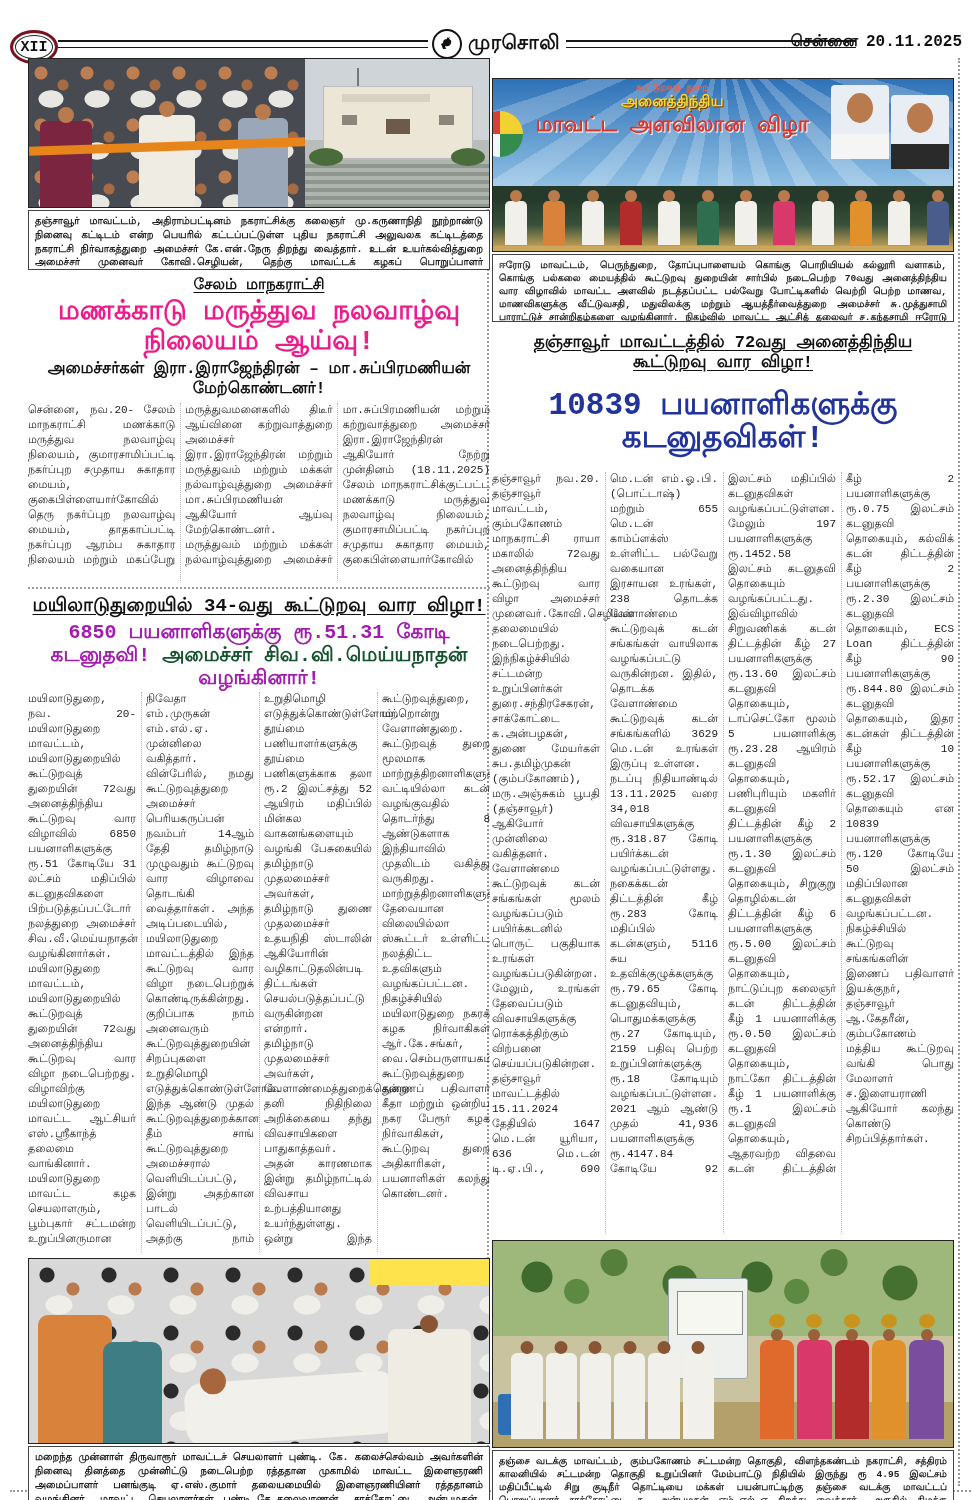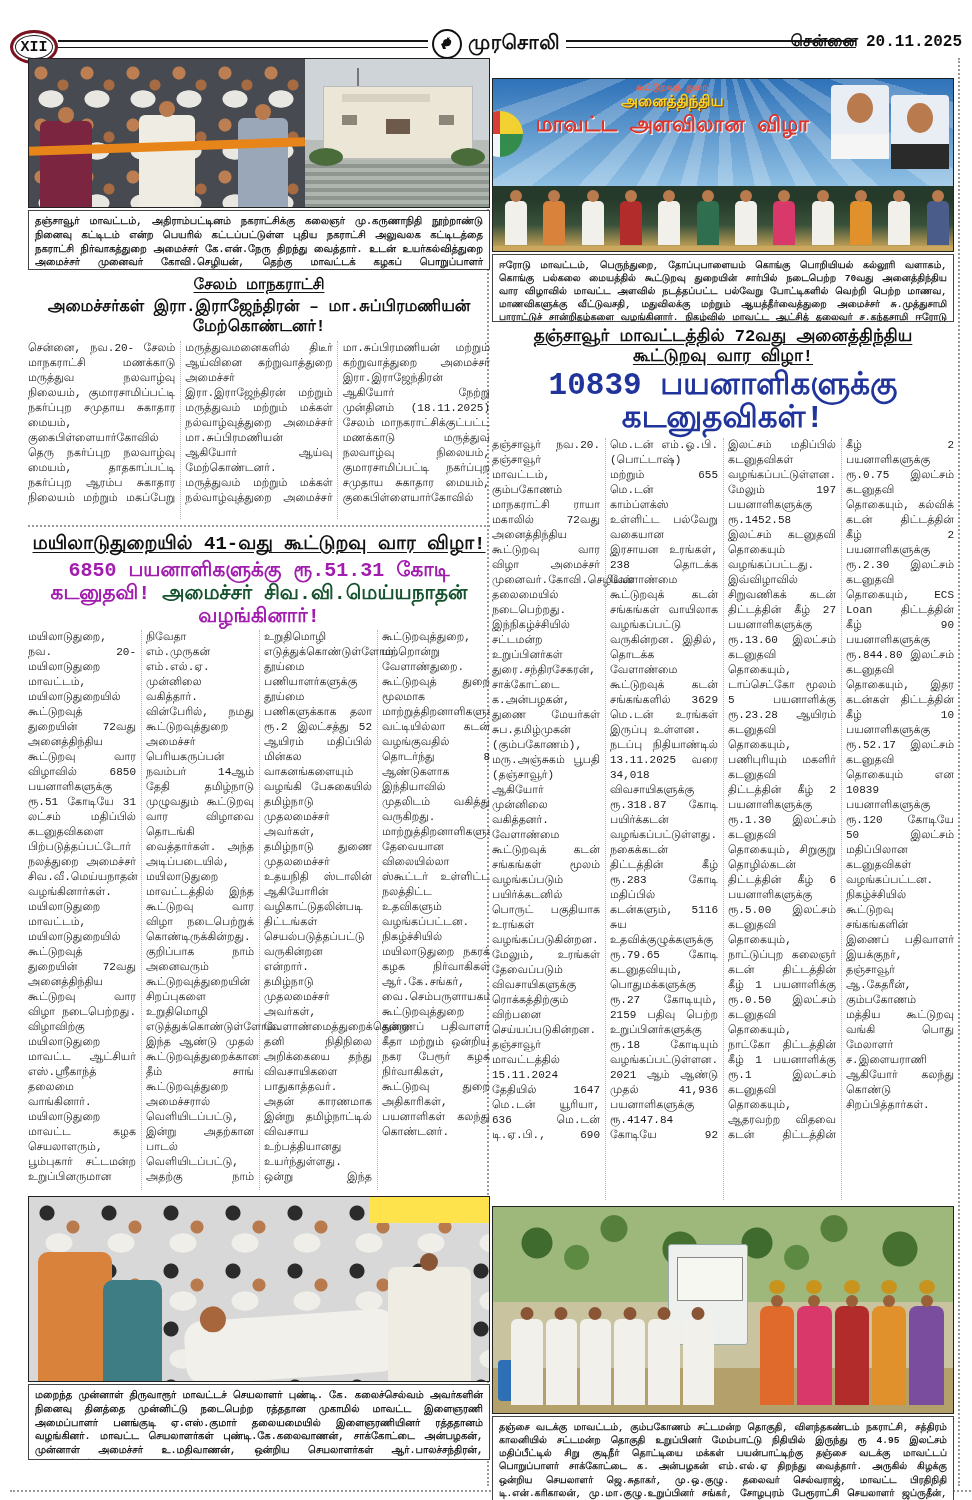--- a/index.html
+++ b/index.html
@@ -31,21 +31,21 @@
   
   .photo{border:1px solid #222;background:#d8d8d8;position:relative;overflow:hidden;}
   .caption{border:1px solid #444;padding:4px 6px;font-size:10px;font-weight:600;line-height:1.38;
            text-align:justify;color:#1c1c1c;background:#fff;}
 
   
   .kicker{font-weight:bold;text-align:center;}
   .kicker u{text-decoration:underline;text-underline-offset:3px;}
   .hl-salem{color:#ec1c8d;font-size:27px;font-weight:bold;text-align:center;line-height:1.12;margin:2px 0;}
   .sub-salem{font-size:16px;font-weight:bold;text-align:center;margin:2px 0 4px;}
-  .hl-thanj{color:#20349b;font-size:31px;font-weight:bold;text-align:center;line-height:1.05;margin:3px 0;}
+  .hl-thanj{color:#20349b;font-size:31px;font-weight:bold;text-align:center;line-height:1.05;margin:17px 0;}
   .sub-thanj{font-size:17px;font-weight:bold;text-align:center;margin:1px 0 4px;}
   .hl-mayil{font-size:20px;font-weight:bold;text-align:center;line-height:1.15;margin:3px 0 2px;}
   .hl-mayil .c1{color:#a21caf;} .hl-mayil .c2{color:#14532d;}
   .sub-mayil{color:#29aadf;font-size:14px;font-weight:bold;text-align:center;margin:0 0 4px;}
 
   
   .body-cols{font-size:11px;line-height:15px;text-align:justify;white-space:pre-line;
              column-gap:10px;column-rule:1px dotted #b5b5b5;overflow:hidden;color:#191919;}
   .cols3{column-count:3;} .cols4{column-count:4;}
   .sep{border-top:2px dotted #9a9a9a;margin:6px 0;}
@@ -186,28 +186,29 @@
           </div>
           <div class="fence"></div>
           <div class="bush" style="left:2%;"></div>
           <div class="bush" style="right:2%;"></div>
         </div>
       </div>
     </div>
     <div class="caption" style="margin-top:2px;height:50px;overflow:hidden;">தஞ்சாவூர் மாவட்டம், அதிராம்பட்டினம் நகராட்சிக்கு கலைஞர் மு.கருணாநிதி நூற்றாண்டு நினைவு கட்டிடம் என்ற பெயரில் கட்டப்பட்டுள்ள புதிய நகராட்சி அலுவலக கட்டிடத்தை நகராட்சி நிர்வாகத்துறை அமைச்சர் கே.என்.நேரு திறந்து வைத்தார். உடன் உயர்கல்வித்துறை அமைச்சர் முனைவர் கோவி.செழியன், தெற்கு மாவட்டக் கழகப் பொறுப்பாளர் தி.பழநிவேல், ச.முரசொலி எம்.பி., கா.அண்ணாதுரை எம்.எல்.ஏ, என்.அசோக்குமார் எம்.எல்.ஏ, தாஹீரா அப்துல் கரீம், சண்முக பிரியா செந்தில்குமார், எஸ்.ஆர்.என்.செந்தில்குமார், இராம. குணசேகரன், அஸ்லம் உள்ளிட்ட ஒன்றிய, பேரூர் செயலாளர்கள் மற்றும் கழக முன்னோடிகள் கலந்து கொண்டனர்.</div>
 
     <div class="kicker" style="font-size:15px;margin-top:6px;"><u>சேலம் மாநகராட்சி</u></div>
+    <div class="hl-salem">மணக்காடு மருத்துவ நலவாழ்வு நிலையம் ஆய்வு!</div>
     <div class="sub-salem">அமைச்சர்கள் இரா.இராஜேந்திரன் – மா.சுப்பிரமணியன் மேற்கொண்டனர்!</div>
     <div class="body-cols cols3" style="height:178px;">சென்னை, நவ.20- சேலம் மாநகராட்சி மணக்காடு மருத்துவ நலவாழ்வு நிலையம், குமாரசாமிப்பட்டி நகர்ப்புற சமுதாய சுகாதார மையம், குகைபிள்ளையார்கோவில் தெரு நகர்ப்புற நலவாழ்வு மையம், தாதகாப்பட்டி நகர்ப்புற ஆரம்ப சுகாதார நிலையம் மற்றும் மகப்பேறு மருத்துவமனைகளில் திடீர் ஆய்வினை கற்றுவாத்துறை அமைச்சர் இரா.இராஜேந்திரன் மற்றும் மருத்துவம் மற்றும் மக்கள் நல்வாழ்வுத்துறை அமைச்சர் மா.சுப்பிரமணியன் ஆகியோர் ஆய்வு மேற்கொண்டனர்.
 மருத்துவம் மற்றும் மக்கள் நல்வாழ்வுத்துறை அமைச்சர் மா.சுப்பிரமணியன் மற்றும் கற்றுவாத்துறை அமைச்சர் இரா.இராஜேந்திரன் ஆகியோர் நேற்று முன்தினம் (18.11.2025) சேலம் மாநகராட்சிக்குட்பட்ட மணக்காடு மருத்துவ நலவாழ்வு நிலையம், குமாரசாமிப்பட்டி நகர்ப்புற சமுதாய சுகாதார மையம், குகைபிள்ளையார்கோவில் தெரு நகர்ப்புற நலவாழ்வு மையம், தாதகாப்பட்டி நகர்ப்புற ஆரம்ப சுகாதார நிலையம் ஆகியவற்றில் ஆய்வு மேற்கொண்டனர். மருத்துவமனைகளில் சிறந்த சிகிச்சைகள் வழங்கப்படுவதாக மருத்துவ பயனாளர்கள் தெரிவித்தனர். எனவே மருத்துவமனைகளில் சிறப்பாக பணிபுரிந்தமைக்காக மருத்துவர்கள் செவிலியர்களை அமைச்சர் பெருமக்கள் பாராட்டினார்கள்.
 இந்த ஆய்வின்போது சேலம் மாநகராட்சி மேயர் ஆ.ராமச்சந்திரன், தேசிய நலவாழ்வு குழும இயக்குநர் மரு.அருண்தம்புராஜ், ஆணையாளர் டாக்டர். மா.இளங்கோவன், மாநகர நல அலுவலர் மரு.பரா.முரளிசங்கர் ஆகியோர் உடனிருந்தனர்.</div>
 
     <div class="sep"></div>
 
-    <div class="kicker" style="font-size:19px;"><u>மயிலாடுதுறையில் 41-வது கூட்டுறவு வார விழா!</u></div>
+    <div class="kicker" style="font-size:19px;"><u>மயிலாடுதுறையில் 34-வது கூட்டுறவு வார விழா!</u></div>
     <div class="hl-mayil">
       <span class="c1">6850 பயனாளிகளுக்கு ரூ.51.31 கோடி கடனுதவி! </span><span class="c2">அமைச்சர் சிவ.வி.மெய்யநாதன் </span><span class="c1">வழங்கினார்!</span>
     </div>
     <div class="body-cols cols4" style="height:560px;">மயிலாடுதுறை, நவ. 20- மயிலாடுதுறை மாவட்டம், மயிலாடுதுறையில் கூட்டுறவுத் துறையின் 72வது அனைத்திந்திய கூட்டுறவு வார விழாவில் 6850 பயனாளிகளுக்கு ரூ.51 கோடியே 31 லட்சம் மதிப்பில் கடனுதவிகளை பிற்படுத்தப்பட்டோர் நலத்துறை அமைச்சர் சிவ.வீ.மெய்யநாதன் வழங்கினார்கள்.
 மயிலாடுதுறை மாவட்டம், மயிலாடுதுறையில் கூட்டுறவுத் துறையின் 72வது அனைத்திந்திய கூட்டுறவு வார விழா நடைபெற்றது. விழாவிற்கு மயிலாடுதுறை மாவட்ட ஆட்சியர் எஸ்.ஸ்ரீகாந்த் தலைமை வாங்கினார். மயிலாடுதுறை மாவட்ட கழக செயலாளரும், பூம்புகார் சட்டமன்ற உறுப்பினருமான நிவேதா எம்.முருகன் எம்.எல்.ஏ. முன்னிலை வகித்தார்.
 வின்பேரில், நமது கூட்டுறவுத்துறை அமைச்சர் பெரியகருப்பன் நவம்பர் 14ஆம் தேதி தமிழ்நாடு முழுவதும் கூட்டுறவு வார விழாவை தொடங்கி வைத்தார்கள். அந்த அடிப்படையில், மயிலாடுதுறை மாவட்டத்தில் இந்த கூட்டுறவு வார விழா நடைபெற்றுக் கொண்டிருக்கின்றது.
 குறிப்பாக நாம் அனைவரும் கூட்டுறவுத்துறையின் சிறப்புகளை உறுதிமொழி எடுத்துக்கொண்டுள்ளோம். இந்த ஆண்டு முதல் கூட்டுறவுத்துறைக்கான தீம் சாங் கூட்டுறவுத்துறை அமைச்சரால் வெளியிடப்பட்டு, இன்று அதற்கான பாடல் வெளியிடப்பட்டு, அதற்கு நாம் உறுதிமொழி எடுத்துக்கொண்டுள்ளோம்.
 தூய்மை பணியாளர்களுக்கு தூய்மை பணிகளுக்காக தலா ரூ.2 இலட்சத்து 52 ஆயிரம் மதிப்பில் மின்கல வாகனங்களையும் வழங்கி பேசுகையில் தமிழ்நாடு முதலமைச்சர் அவர்கள், தமிழ்நாடு துணை முதலமைச்சர் உதயநிதி ஸ்டாலின் ஆகியோரின் வழிகாட்டுதலின்படி திட்டங்கள் செயல்படுத்தப்பட்டு வருகின்றன என்றார்.
 தமிழ்நாடு முதலமைச்சர் அவர்கள், வேளாண்மைத்துறைக்கென்று தனி நிதிநிலை அறிக்கையை தந்து விவசாயிகளை பாதுகாத்தவர். அதன் காரணமாக இன்று தமிழ்நாட்டில் விவசாய உற்பத்தியானது உயர்ந்துள்ளது. ஒன்று இந்த கூட்டுறவுத்துறை, மற்றொன்று வேளாண்துறை. கூட்டுறவுத் துறை மூலமாக மாற்றுத்திறனாளிகளுக்கு வட்டியில்லா கடன் வழங்குவதில் தொடர்ந்து 8 ஆண்டுகளாக இந்தியாவில் முதலிடம் வகித்து வருகிறது.
 மாற்றுத்திறனாளிகளுக்கு தேவையான விலையில்லா ஸ்கூட்டர் உள்ளிட்ட நலத்திட்ட உதவிகளும் வழங்கப்பட்டன. நிகழ்ச்சியில் மயிலாடுதுறை நகரக் கழக நிர்வாகிகள் ஆர்.கே.சங்கர், வை.செம்பருளாயகம், கூட்டுறவுத்துறை துணைப் பதிவாளர் கீதா மற்றும் ஒன்றிய நகர பேரூர் கழக நிர்வாகிகள், கூட்டுறவு துறை அதிகாரிகள், பயனாளிகள் கலந்து கொண்டனர்.</div>
@@ -256,21 +257,21 @@
           <div class="person" style="background:#d8386a;"></div>
           <div class="person" style="background:#f2f0ea;"></div>
           <div class="person" style="background:#e0912c;"></div>
           <div class="person" style="background:#f2f0ea;"></div>
           <div class="person" style="background:#4a5c8a;"></div>
         </div>
       </div>
     </div>
     <div class="caption" style="margin-top:2px;height:58px;overflow:hidden;font-size:9.5px;">ஈரோடு மாவட்டம், பெருந்துறை, தோப்புபாளையம் கொங்கு பொறியியல் கல்லூரி வளாகம், கொங்கு பல்கலை மையத்தில் கூட்டுறவு துறையின் சார்பில் நடைபெற்ற 70வது அனைத்திந்திய வார விழாவில் மாவட்ட அளவில் நடத்தப்பட்ட பல்வேறு போட்டிகளில் வெற்றி பெற்ற மாணவ, மாணவிகளுக்கு வீட்டுவசதி, மதுவிலக்கு மற்றும் ஆயத்தீர்வைத்துறை அமைச்சர் சு.முத்துசாமி பாராட்டுச் சான்றிதழ்களை வழங்கினார். நிகழ்வில் மாவட்ட ஆட்சித் தலைவர் ச.கந்தசாமி ஈரோடு நாடாளுமன்ற உறுப்பினர் கே.இ.பிரகாஷ், சட்டமன்ற உறுப்பினர்கள் அந்தியூர் ஏ.ஜி.வெங்கடாசலம், ஈரோடு வி.சி.சந்திரகுமார், துணை மேயர் வி.செல்வராஜ், கூட்டுறவு சங்கங்களின் இணைப் பதிவாளர் கந்தராஜா உள்ளிட்ட பலர் உள்ளனர்.</div>
 
-    <div class="kicker" style="font-size:17px;margin-top:5px;"><u>தஞ்சாவூர் மாவட்டத்தில் 72வது அனைத்திந்திய கூட்டுறவு வார விழா!</u></div>
+    <div class="kicker" style="font-size:17px;margin-top:11px;"><u>தஞ்சாவூர் மாவட்டத்தில் 72வது அனைத்திந்திய கூட்டுறவு வார விழா!</u></div>
     <div class="hl-thanj">10839 பயனாளிகளுக்கு கடனுதவிகள்!</div>
     <div class="body-cols cols4" style="height:762px;">தஞ்சாவூர் நவ.20. தஞ்சாவூர் மாவட்டம், கும்பகோணம் மாநகராட்சி ராயா மகாலில் 72வது அனைத்திந்திய கூட்டுறவு வார விழா அமைச்சர் முனைவர்.கோவி.செழியன் தலைமையில் நடைபெற்றது.
 இந்நிகழ்ச்சியில் சட்டமன்ற உறுப்பினர்கள் துரை.சந்திரசேகரன், சாக்கோட்டை க.அன்பழகன், துணை மேயர்கள் சுப.தமிழ்முகன் (கும்பகோணம்), மரு.அஞ்சுகம் பூபதி (தஞ்சாவூர்) ஆகியோர் முன்னிலை வகித்தனர்.
 வேளாண்மை கூட்டுறவுக் கடன் சங்கங்கள் மூலம் வழங்கப்படும் பயிர்க்கடனில் பொருட் பகுதியாக உரங்கள் வழங்கப்படுகின்றன. மேலும், உரங்கள் தேவைப்படும் விவசாயிகளுக்கு ரொக்கத்திற்கும் விற்பனை செய்யப்படுகின்றன.
 தஞ்சாவூர் மாவட்டத்தில் 15.11.2024 தேதியில் 1647 மெ.டன் யூரியா, 636 மெ.டன் டி.ஏ.பி., 690 மெ.டன் எம்.ஓ.பி. (பொட்டாஷ்) மற்றும் 655 மெ.டன் காம்ப்ளக்ஸ் உள்ளிட்ட பல்வேறு வகையான இரசாயன உரங்கள், 238 தொடக்க வேளாண்மை கூட்டுறவுக் கடன் சங்கங்கள் வாயிலாக வழங்கப்பட்டு வருகின்றன. இதில், தொடக்க வேளாண்மை கூட்டுறவுக் கடன் சங்கங்களில் 3629 மெ.டன் உரங்கள் இருப்பு உள்ளன.
 நடப்பு நிதியாண்டில் 13.11.2025 வரை 34,018 விவசாயிகளுக்கு ரூ.318.87 கோடி பயிர்க்கடன் வழங்கப்பட்டுள்ளது. நகைக்கடன் திட்டத்தின் கீழ் ரூ.283 கோடி மதிப்பில் கடன்களும், 5116 சுய உதவிக்குழுக்களுக்கு ரூ.79.65 கோடி கடனுதவியும், பொதுமக்களுக்கு ரூ.27 கோடியும், 2159 பதிவு பெற்ற உறுப்பினர்களுக்கு ரூ.18 கோடியும் வழங்கப்பட்டுள்ளன. 2021 ஆம் ஆண்டு முதல் 41,936 பயனாளிகளுக்கு ரூ.4147.84 கோடியே 92 இலட்சம் மதிப்பில் கடனுதவிகள் வழங்கப்பட்டுள்ளன. மேலும் 197 பயனாளிகளுக்கு ரூ.1452.58 இலட்சம் கடனுதவி தொகையும் வழங்கப்பட்டது.
 இவ்விழாவில் சிறுவணிகக் கடன் திட்டத்தின் கீழ் 27 பயனாளிகளுக்கு ரூ.13.60 இலட்சம் கடனுதவி தொகையும், டாப்செட்கோ மூலம் 5 பயனாளிக்கு ரூ.23.28 ஆயிரம் கடனுதவி தொகையும், பணிபுரியும் மகளிர் கடனுதவி திட்டத்தின் கீழ் 2 பயனாளிகளுக்கு ரூ.1.30 இலட்சம் கடனுதவி தொகையும், சிறுகுறு தொழில்கடன் திட்டத்தின் கீழ் 6 பயனாளிகளுக்கு ரூ.5.00 இலட்சம் கடனுதவி தொகையும், நாட்டுப்புற கலைஞர் கடன் திட்டத்தின் கீழ் 1 பயனாளிக்கு ரூ.0.50 இலட்சம் கடனுதவி தொகையும், நாட்கோ திட்டத்தின் கீழ் 1 பயனாளிக்கு ரூ.1 இலட்சம் கடனுதவி தொகையும், ஆதரவற்ற விதவை கடன் திட்டத்தின் கீழ் 2 பயனாளிகளுக்கு ரூ.0.75 இலட்சம் கடனுதவி தொகையும், கல்விக் கடன் திட்டத்தின் கீழ் 2 பயனாளிகளுக்கு ரூ.2.30 இலட்சம் கடனுதவி தொகையும், ECS Loan திட்டத்தின் கீழ் 90 பயனாளிகளுக்கு ரூ.844.80 இலட்சம் கடனுதவி தொகையும், இதர கடன்கள் திட்டத்தின் கீழ் 10 பயனாளிகளுக்கு ரூ.52.17 இலட்சம் கடனுதவி தொகையும் என 10839 பயனாளிகளுக்கு ரூ.120 கோடியே 50 இலட்சம் மதிப்பிலான கடனுதவிகள் வழங்கப்பட்டன.
 நிகழ்ச்சியில் கூட்டுறவு சங்கங்களின் இணைப் பதிவாளர் இயக்குநர், தஞ்சாவூர் ஆ.கேதரீன், கும்பகோணம் மத்திய கூட்டுறவு வங்கி பொது மேலாளர் ச.இளையராணி ஆகியோர் கலந்து கொண்டு சிறப்பித்தார்கள்.</div>
 
     <div class="photo" style="height:206px;margin-top:6px;">

